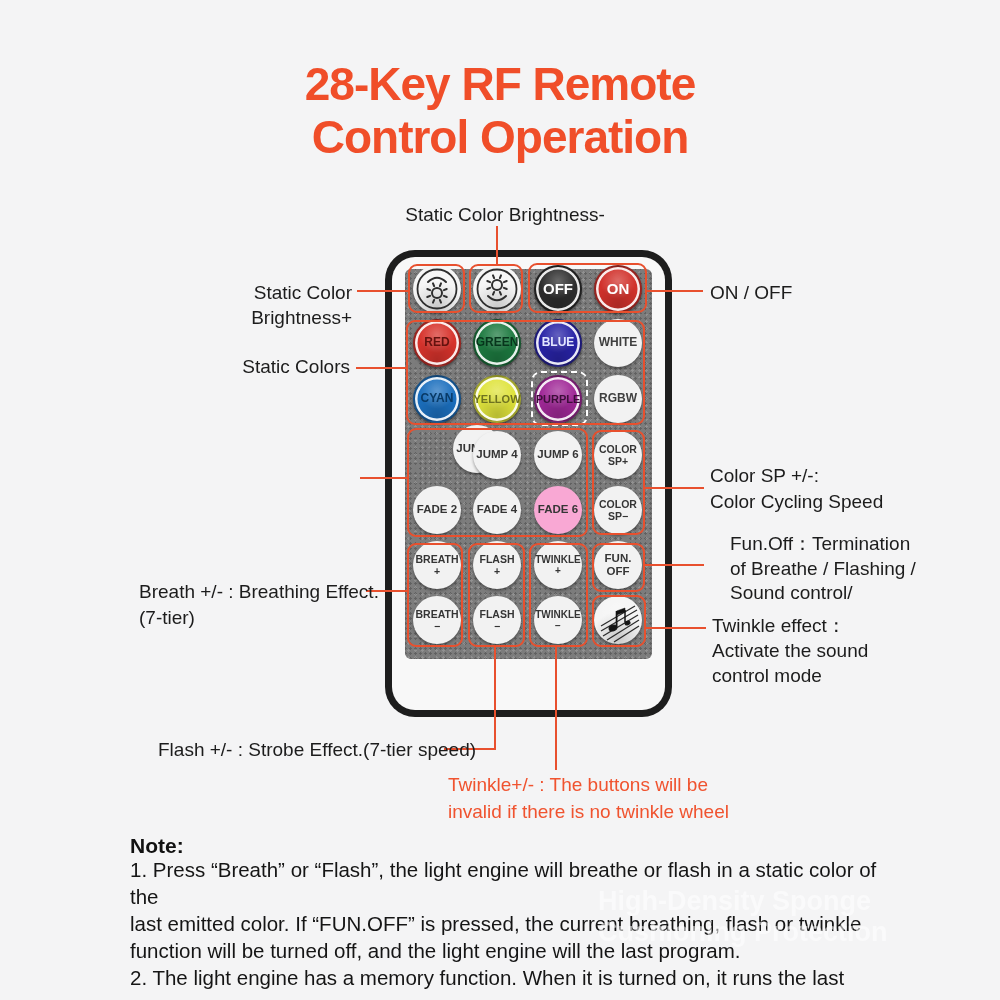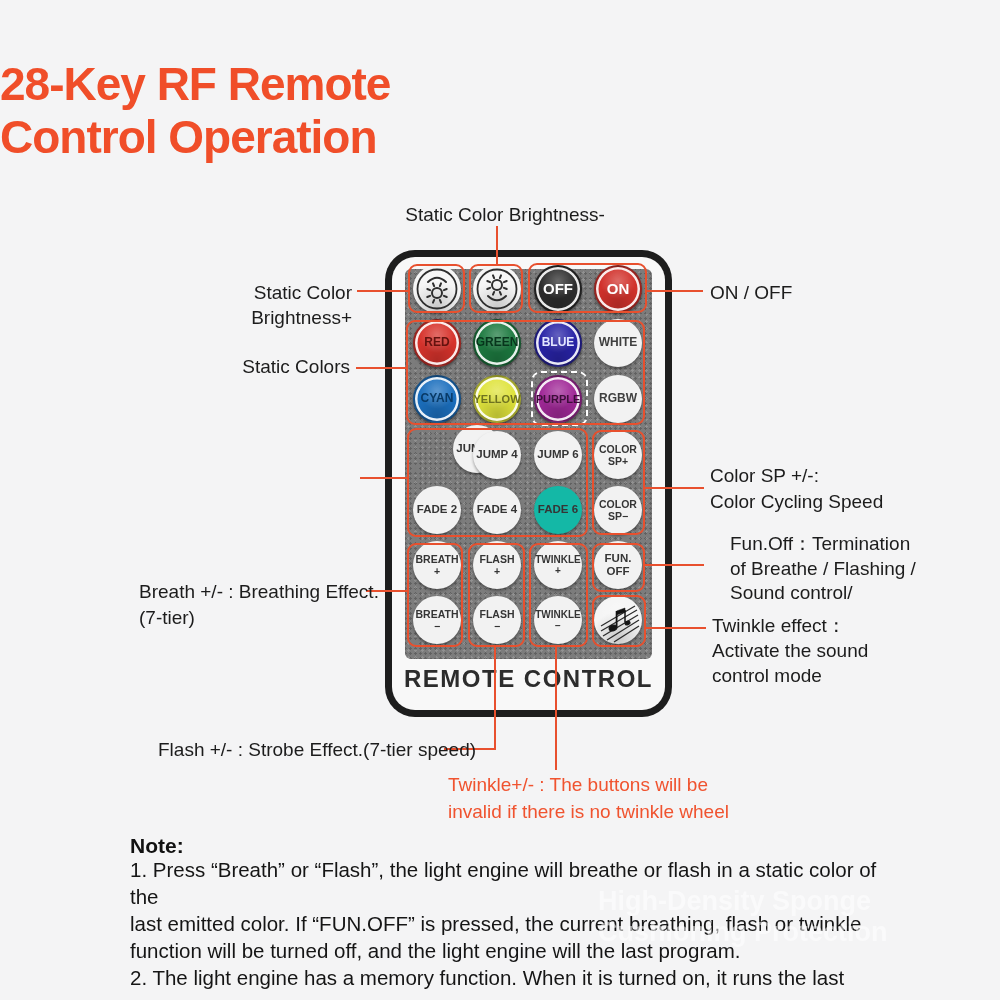--- a/index.html
+++ b/index.html
@@ -1,20 +1,20 @@
 <!DOCTYPE html>
 <html><head>
 <meta charset="utf-8">
 <style>
   html,body{margin:0;padding:0;}
   body{font-family:"Liberation Sans",sans-serif;background:#e9e9ea;}
   #canvas{position:relative;width:1000px;height:1000px;margin:0 auto;background:#f4f4f5;overflow:hidden;}
 
   
-  .title{position:absolute;left:0;top:58px;width:1000px;
+  .title{position:absolute;left:0;top:58px;width:1000px;text-align:center;
          font-weight:bold;font-size:46px;line-height:53px;letter-spacing:-1px;}
 
   
   .remote{position:absolute;left:385px;top:250px;width:287px;height:467px;
           background:#1d1d1d;border-radius:30px;box-sizing:border-box;padding:7px;z-index:2;}
   .remote-body{position:relative;width:100%;height:100%;background:#f8f8f8;border-radius:23px;}
   .panel{position:absolute;left:13px;right:13px;top:12px;height:390px;border-radius:6px;
          background-color:#7c7c7c;
          background-image:
            radial-gradient(rgba(255,255,255,0.16) 1px, transparent 1.4px),
@@ -64,21 +64,20 @@
 Cushioning Protection</div>
 
   <div class="title" style="color: rgb(240, 78, 41);">
     <div>28-Key RF Remote</div>
     <div>Control Operation</div>
   </div>
 
   <div class="remote">
     <div class="remote-body">
       <div class="panel" style="background-color: rgb(124, 124, 124);"></div>
-      <div class="brand">REMOTE CONTROL</div>
     </div>
   </div>
   <div id="button-layer">
       <div class="btn" style="left: 413px; top: 265px; background-color: rgb(245, 245, 245);"><svg width="48" height="48" viewBox="0 0 48 48" fill="none" stroke="#2e2e2e" stroke-width="2" stroke-linecap="round">
     <circle cx="24" cy="24" r="19.5" stroke-width="1.8"></circle>
     <circle cx="24" cy="28" r="5"></circle>
           <line x1="30.92909649383465" y1="30.870125742738175" x2="33.700735091368514" y2="32.01817603983344"></line>
           <line x1="26.870125742738175" y1="34.92909649383465" x2="28.018176039833442" y2="37.700735091368514"></line>
           <line x1="21.129874257261825" y1="34.92909649383465" x2="19.981823960166558" y2="37.700735091368514"></line>
           <line x1="17.07090350616535" y1="30.870125742738175" x2="14.29926490863149" y2="32.01817603983344"></line>
@@ -111,21 +110,21 @@
       <div class="btn ring" style="left: 473px; top: 375px; background-color: rgb(223, 227, 60); color: rgb(110, 114, 32); font-size: 11px; line-height: 12.65px;">YELLOW</div>
       <div class="btn ring" style="left: 534px; top: 375px; background-color: rgb(160, 40, 151); color: rgb(60, 13, 57); font-size: 11px; line-height: 12.65px;">PURPLE</div>
       <div class="btn plain" style="left: 594px; top: 375px; background-color: rgb(242, 242, 242); color: rgb(63, 63, 63); font-size: 12px; line-height: 13.8px;">RGBW</div>
       <div class="btn plain" style="left: 413px; top: 425px; background-color: rgb(242, 242, 242); color: rgb(53, 53, 53); font-size: 11.5px; line-height: 13.225px; margin-left: 40px;">JUMP 2</div>
       <div class="btn plain" style="left: 473px; top: 431px; background-color: rgb(242, 242, 242); color: rgb(53, 53, 53); font-size: 11.5px; line-height: 13.225px;">JUMP 4</div>
       <div class="btn plain" style="left: 534px; top: 431px; background-color: rgb(242, 242, 242); color: rgb(53, 53, 53); font-size: 11.5px; line-height: 13.225px;">JUMP 6</div>
       <div class="btn plain" style="left: 594px; top: 431px; background-color: rgb(242, 242, 242); color: rgb(53, 53, 53); font-size: 10.5px; line-height: 12.075px;">COLOR
 SP+</div>
       <div class="btn plain" style="left: 413px; top: 486px; background-color: rgb(242, 242, 242); color: rgb(53, 53, 53); font-size: 11.5px; line-height: 13.225px;">FADE 2</div>
       <div class="btn plain" style="left: 473px; top: 486px; background-color: rgb(242, 242, 242); color: rgb(53, 53, 53); font-size: 11.5px; line-height: 13.225px;">FADE 4</div>
-      <div class="btn plain" style="left: 534px; top: 486px; background-color: #14b8a6; color: rgb(53, 53, 53); font-size: 11.5px; line-height: 13.225px;">FADE 6</div>
+      <div class="btn plain" style="left: 534px; top: 486px; background-color: #f9a8d4; color: rgb(53, 53, 53); font-size: 11.5px; line-height: 13.225px;">FADE 6</div>
       <div class="btn plain" style="left: 594px; top: 486px; background-color: rgb(242, 242, 242); color: rgb(53, 53, 53); font-size: 10.5px; line-height: 12.075px;">COLOR
 SP−</div>
       <div class="btn plain" style="left: 413px; top: 541px; background-color: rgb(242, 242, 242); color: rgb(53, 53, 53); font-size: 10.5px; line-height: 12.075px;">BREATH
 +</div>
       <div class="btn plain" style="left: 473px; top: 541px; background-color: rgb(242, 242, 242); color: rgb(53, 53, 53); font-size: 10.5px; line-height: 12.075px;">FLASH
 +</div>
       <div class="btn plain" style="left: 534px; top: 541px; background-color: rgb(242, 242, 242); color: rgb(53, 53, 53); font-size: 10px; line-height: 11.5px;">TWINKLE
 +</div>
       <div class="btn plain" style="left: 594px; top: 541px; background-color: rgb(242, 242, 242); color: rgb(53, 53, 53); font-size: 11.5px; line-height: 13.225px;">FUN.
 OFF</div>

